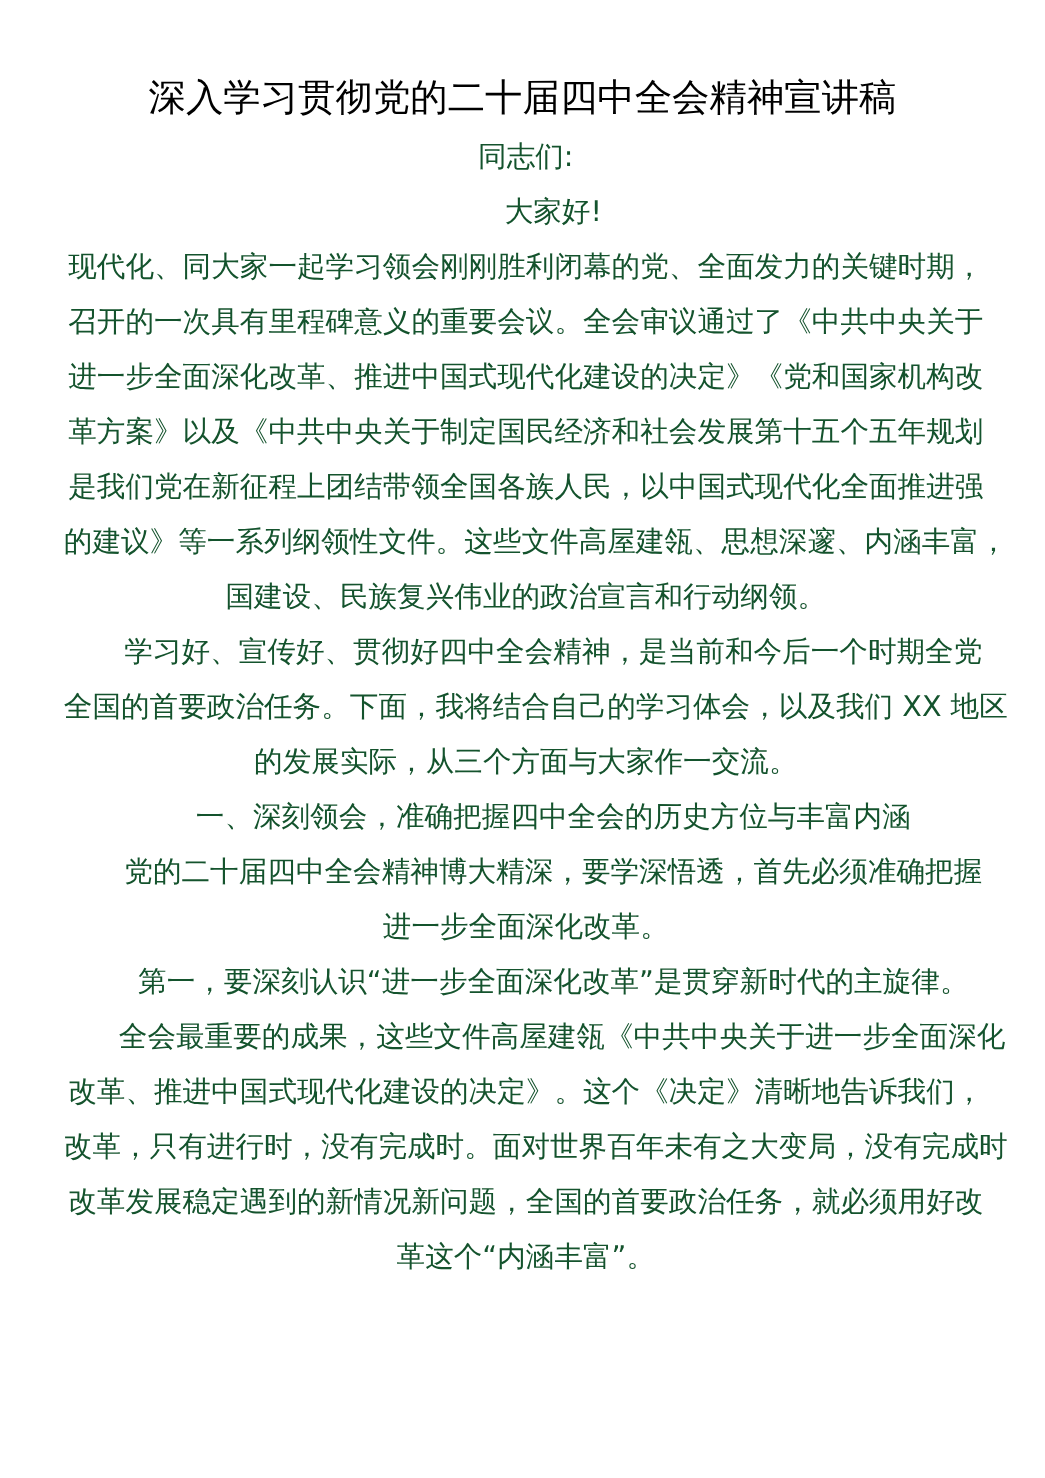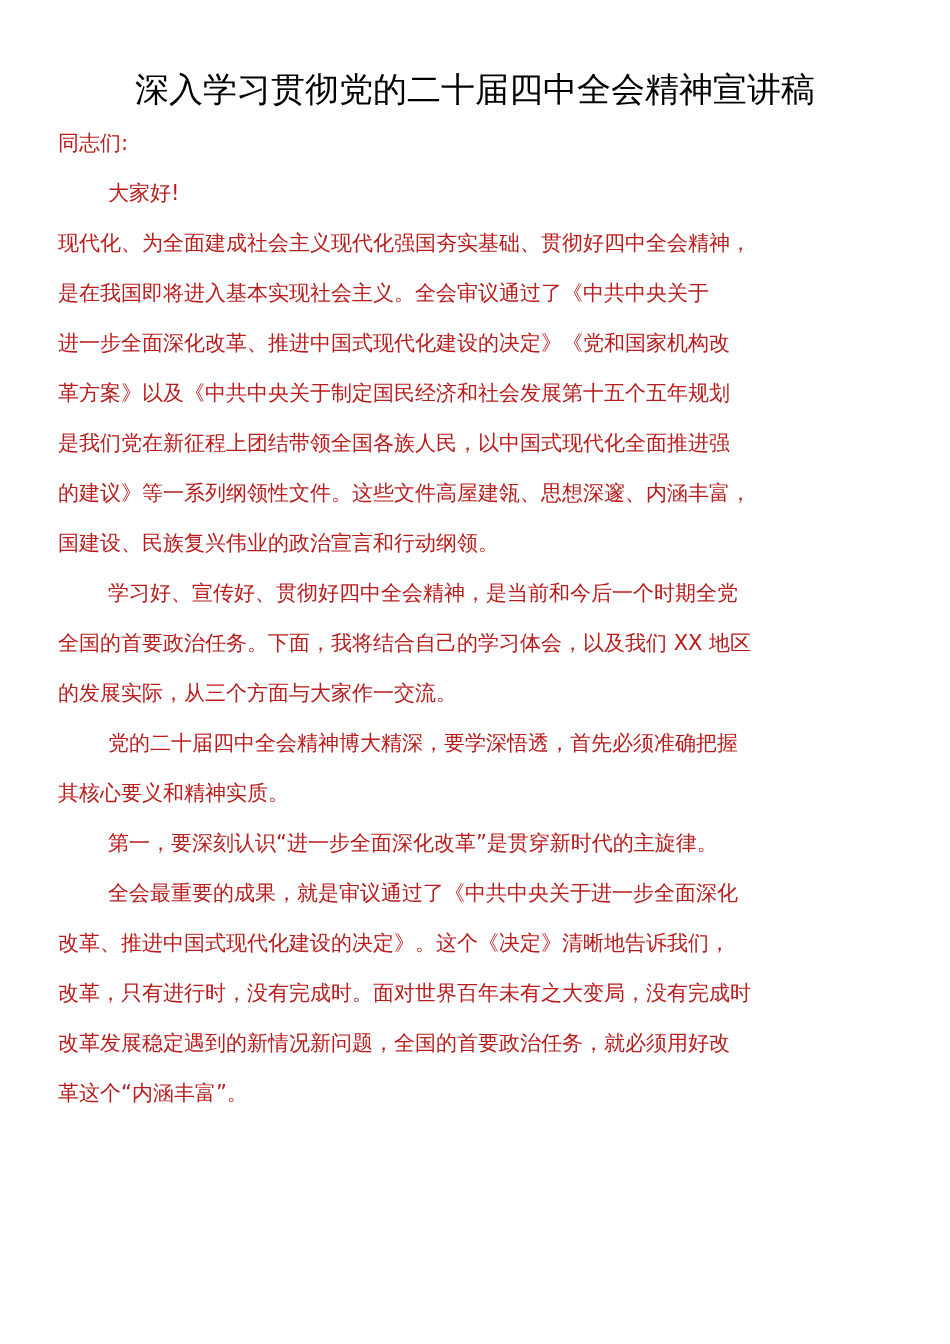--- a/index.html
+++ b/index.html
@@ -2,43 +2,44 @@
 <html><head>
 <meta charset="utf-8">
 <style>
   html, body { margin: 0; padding: 0; background: #ffffff; }
   body { width: 950px; height: 1344px; overflow: hidden; position: relative;
          font-family: "DejaVu Sans", "Liberation Sans", sans-serif; color: #111111; }
   .page { position: absolute; left: 0; top: 0; width: 950px; height: 1344px; padding-left: 28px; }
   .title { position: absolute; top: 66px; left: 0; width: 950px; text-align: center;
            font-size: 34px; line-height: 46px; letter-spacing: 0px; color: #000; }
   .body { position: absolute; left: 58px; top: 118px; width: 840px; }
-  .line { height: 50px; line-height: 50px; font-size: 21px; white-space: nowrap; color: #b91c1c; }
+  .line { height: 50px; line-height: 50px; font-size: 26px; white-space: nowrap; color: #14532d; text-align: center; }
   .indent { padding-left: 50px; }
 </style>
 </head>
 <body>
 
 <div class="page">
   <div class="title">深入学习贯彻党的二十届四中全会精神宣讲稿</div>
   <div class="body">
     <div class="line">同志们:</div>
     <div class="line indent">大家好!</div>
-    <div class="line">现代化、为全面建成社会主义现代化强国夯实基础、贯彻好四中全会精神，</div>
-    <div class="line">是在我国即将进入基本实现社会主义。全会审议通过了《中共中央关于</div>
+    <div class="line">现代化、同大家一起学习领会刚刚胜利闭幕的党、全面发力的关键时期，</div>
+    <div class="line">召开的一次具有里程碑意义的重要会议。全会审议通过了《中共中央关于</div>
     <div class="line">进一步全面深化改革、推进中国式现代化建设的决定》《党和国家机构改</div>
     <div class="line">革方案》以及《中共中央关于制定国民经济和社会发展第十五个五年规划</div>
     <div class="line">是我们党在新征程上团结带领全国各族人民，以中国式现代化全面推进强</div>
     <div class="line">的建议》等一系列纲领性文件。这些文件高屋建瓴、思想深邃、内涵丰富，</div>
     <div class="line">国建设、民族复兴伟业的政治宣言和行动纲领。</div>
     <div class="line indent">学习好、宣传好、贯彻好四中全会精神，是当前和今后一个时期全党</div>
     <div class="line">全国的首要政治任务。下面，我将结合自己的学习体会，以及我们 XX 地区</div>
     <div class="line">的发展实际，从三个方面与大家作一交流。</div>
+    <div class="line indent">一、深刻领会，准确把握四中全会的历史方位与丰富内涵</div>
     <div class="line indent">党的二十届四中全会精神博大精深，要学深悟透，首先必须准确把握</div>
-    <div class="line">其核心要义和精神实质。</div>
+    <div class="line">进一步全面深化改革。</div>
     <div class="line indent">第一，要深刻认识“进一步全面深化改革”是贯穿新时代的主旋律。</div>
-    <div class="line indent">全会最重要的成果，就是审议通过了《中共中央关于进一步全面深化</div>
+    <div class="line indent">全会最重要的成果，这些文件高屋建瓴《中共中央关于进一步全面深化</div>
     <div class="line">改革、推进中国式现代化建设的决定》。这个《决定》清晰地告诉我们，</div>
     <div class="line">改革，只有进行时，没有完成时。面对世界百年未有之大变局，没有完成时</div>
     <div class="line">改革发展稳定遇到的新情况新问题，全国的首要政治任务，就必须用好改</div>
     <div class="line">革这个“内涵丰富”。</div>
   </div>
 </div>
 
 </body></html>

